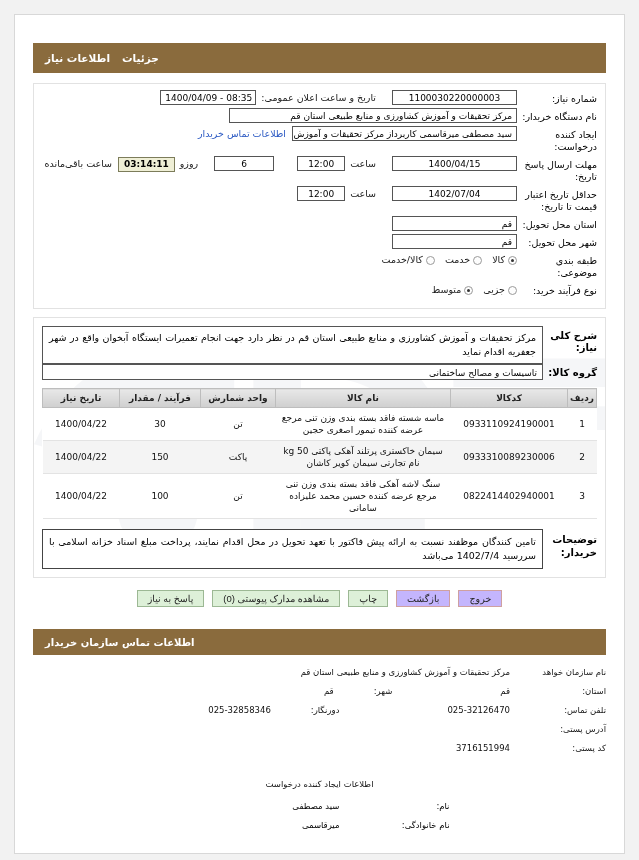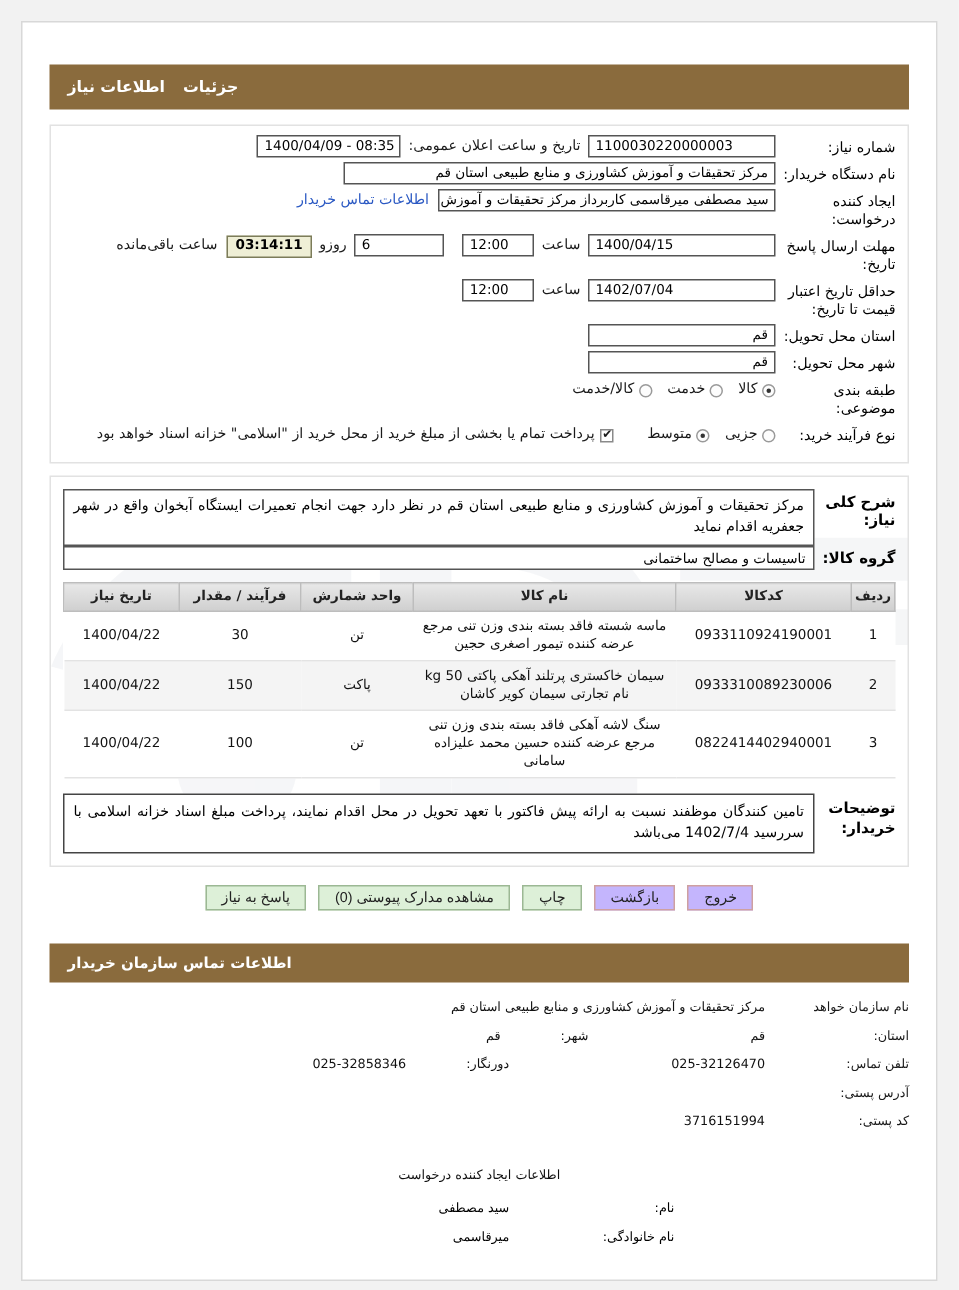--- a/index.html
+++ b/index.html
@@ -92,21 +92,21 @@
     line-height: 15px;
     font-size: 9px;
     padding: 0 4px;
     box-sizing: border-box;
     text-align: right;
     color: #000;
     overflow: hidden;
     white-space: nowrap;
     display: block;
   }
-  .fld.ltr { direction: ltr; text-align: left; }
+  .fld.ltr { direction: ltr; text-align: center; margin-left: 11px; }
   .w-num  { width: 125px; }
   .w-time { width: 48px; }
   .w-days { width: 60px; }
   .w-city { width: 125px; }
   .inline-lbl {
     font-size: 9.5px;
     padding: 0 5px;
     white-space: nowrap;
     padding-top: 2px;
   }
@@ -358,24 +358,20 @@
         <div class="frow">
           <div class="lbl">نوع فرآیند خرید:</div>
           <div class="radio-row">
             <label class="radio-item">
               <span class="radio"></span>
               <span>جزیی</span>
             </label>
             <label class="radio-item">
               <span class="radio on"></span>
               <span>متوسط</span>
-            </label>
-            <label class="radio-item" style="margin-right:12px">
-              <span class="chk on"></span>
-              <span>پرداخت تمام یا بخشی از مبلغ خرید از محل خرید از "اسلامی" خزانه اسناد خواهد بود</span>
             </label>
           </div>
         </div>
 
       </div>
 
       <div class="panel2">
 
         <div class="desc-row">
           <div class="desc-lbl">شرح کلی نیاز:</div>

